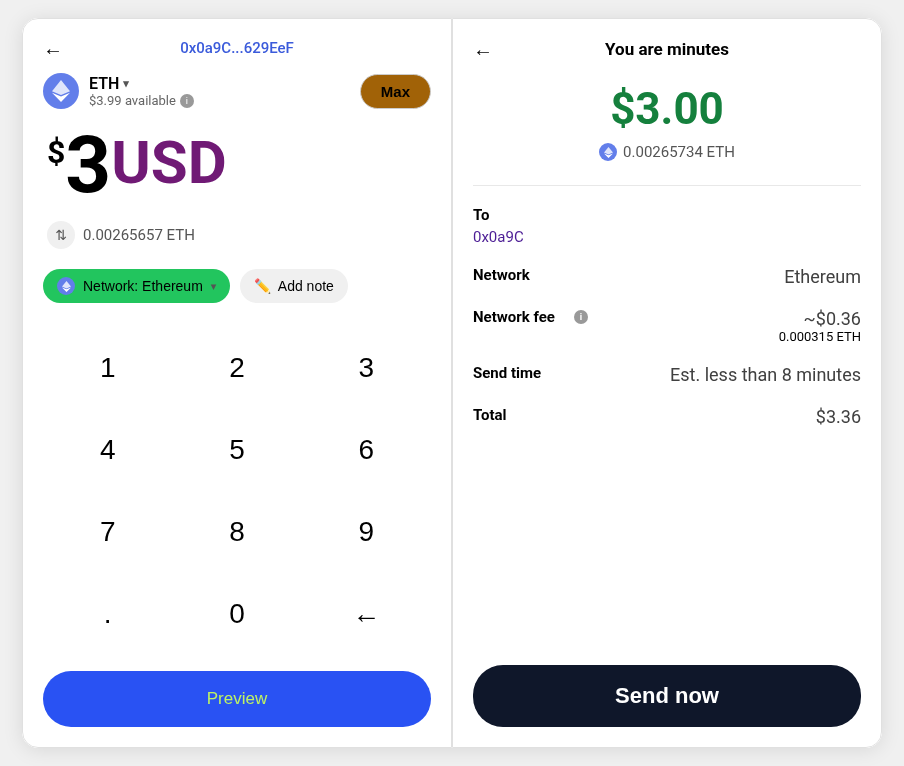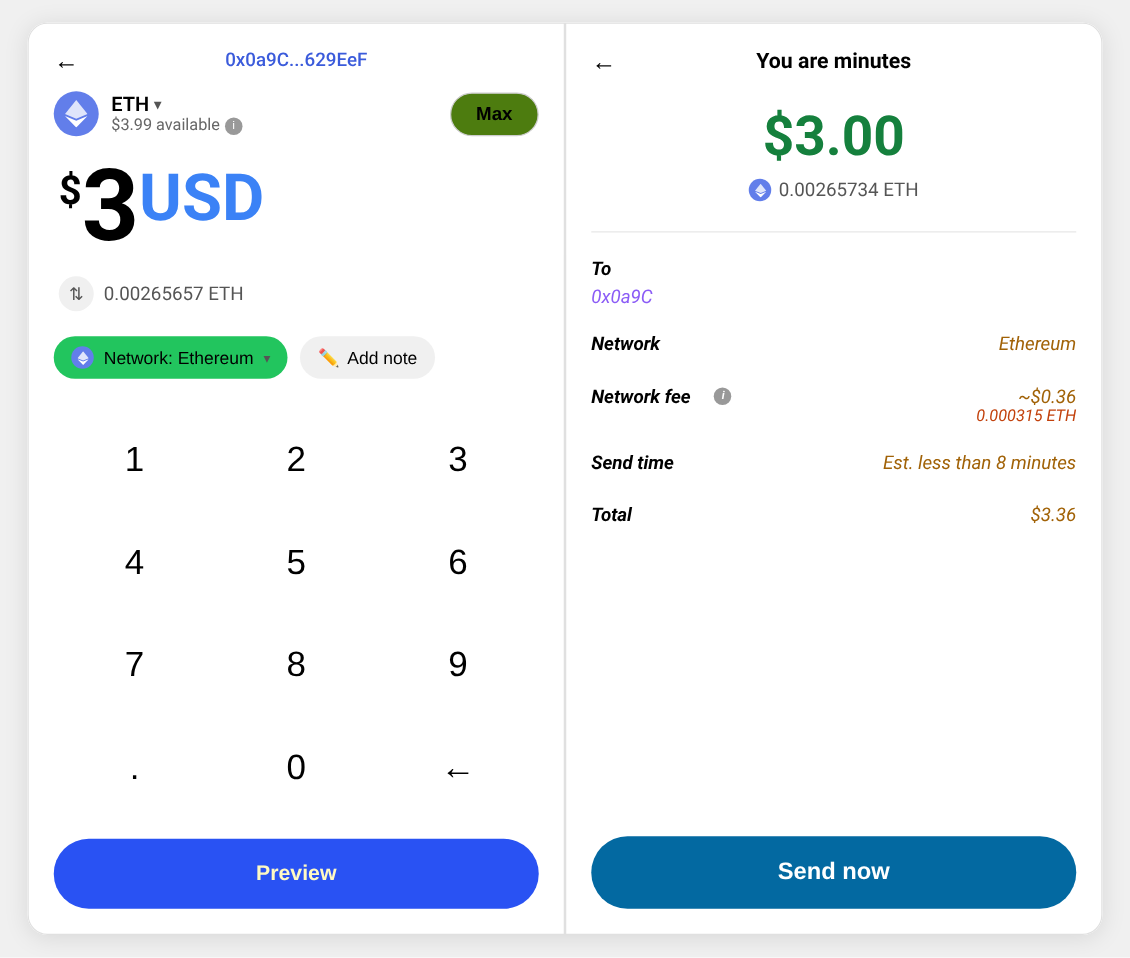--- a/index.html
+++ b/index.html
@@ -105,21 +105,21 @@
       height: 14px;
       border-radius: 50%;
       background: #999;
       color: white;
       font-size: 9px;
       display: inline-flex;
       align-items: center;
       justify-content: center;
     }
     .max-btn {
-      background: #4d7c0f;
+      background: #a16207;
       border: 1.5px solid #ccc;
       border-radius: 20px;
       padding: 8px 20px;
       font-size: 15px;
       font-weight: 600;
       cursor: pointer;
       color: #000;
     }
 
     .amount-display {
@@ -134,23 +134,23 @@
       color: #000;
       margin-top: 8px;
     }
     .amount-number {
       font-size: 80px;
       font-weight: 700;
       color: #000;
       line-height: 1;
     }
     .amount-currency {
-      font-size: 52px;
-      font-weight: 700;
-      color: #3b82f6;
+      font-size: 60px;
+      font-weight: 700;
+      color: #701a75;
       line-height: 1;
       margin-top: 8px;
     }
 
     .eth-equiv {
       display: flex;
       align-items: center;
       gap: 8px;
       margin-bottom: 20px;
       padding: 0 4px;
@@ -232,26 +232,26 @@
       cursor: pointer;
       padding: 14px;
       border: none;
       background: none;
       user-select: none;
     }
 
     .preview-btn {
       width: 100%;
       background: #2952F3;
-      color: #fef9c3;
+      color: #bef264;
       border: none;
       border-radius: 30px;
       padding: 18px;
       font-size: 17px;
-      font-weight: 700;
+      font-weight: 400;
       cursor: pointer;
       margin-top: auto;
     }
 
     
     .right-header {
       display: flex;
       align-items: center;
       justify-content: center;
       position: relative;
@@ -297,64 +297,63 @@
       margin-bottom: 20px;
     }
 
     .detail-rows {
       flex: 1;
     }
     .detail-row {
       display: flex;
       flex-direction: column;
       margin-bottom: 20px;
-      font-style: italic;
     }
     .detail-row.inline {
       flex-direction: row;
       justify-content: space-between;
       align-items: flex-start;
     }
     .detail-label {
       font-size: 15px;
       font-weight: 700;
       color: #000;
       margin-bottom: 4px;
     }
     .detail-value {
       font-size: 15px;
-      color: #8b5cf6;
+      color: #4c1d95;
     }
     .detail-value-right {
-      font-size: 15px;
-      color: #a16207;
+      font-size: 18px;
+      color: #404040;
       text-align: right;
     }
     .detail-value-sub {
       font-size: 13px;
-      color: #c2410c;
+      color: #000000;
       text-align: right;
     }
     .network-fee-label {
       display: flex;
       align-items: center;
       gap: 19px;
       font-size: 15px;
       font-weight: 700;
       color: #000;
     }
 
     .send-now-btn {
       width: 100%;
-      background: #0369a1;
+      background: #0f172a;
       color: white;
       border: none;
       border-radius: 30px;
       padding: 18px;
-      font-size: 19px;
+      font-size: 22px;
       font-weight: 600;
       cursor: pointer;
       margin-top: auto;
     }
 
     .chevron-down {
       font-size: 11px;
       color: #555;
     }
   </style>

